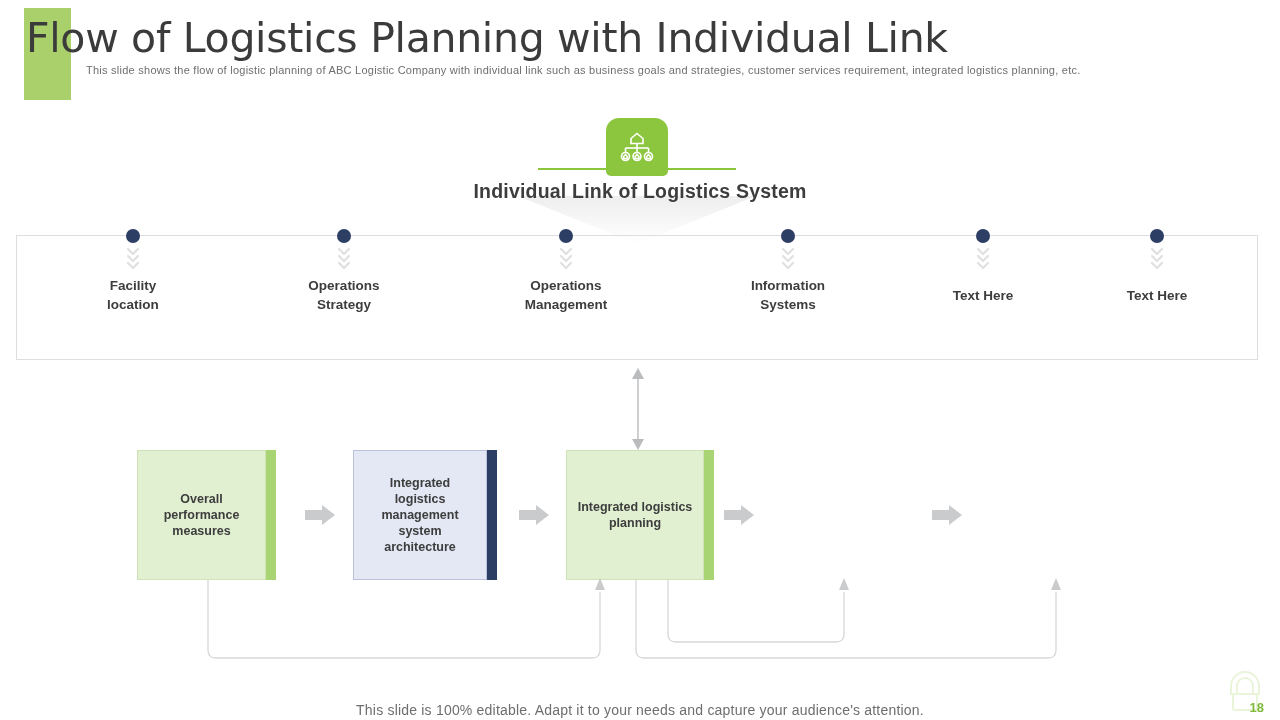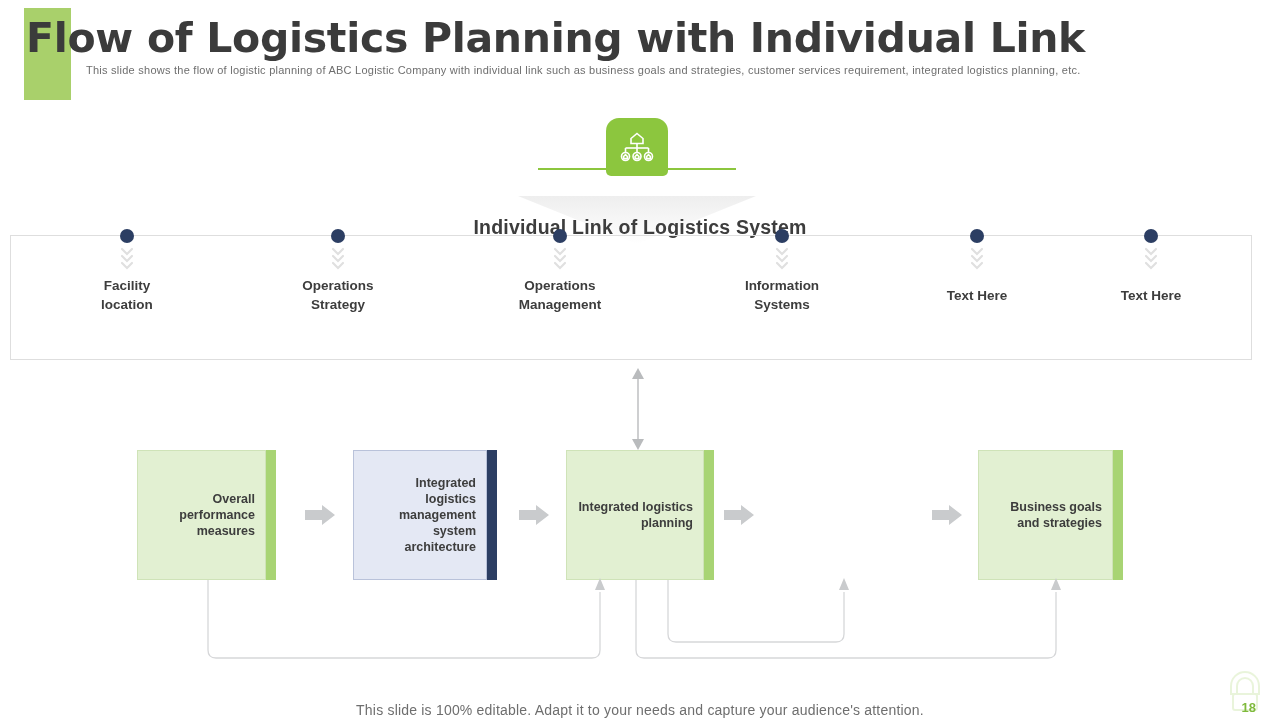--- a/index.html
+++ b/index.html
@@ -27,21 +27,21 @@
     width: 47px;
     height: 92px;
     background: #a9d06b;
   }
 
   .slide-title {
     position: absolute;
     left: 26px;
     top: 14px;
     font-size: 41px;
-    font-weight: 700;
+    font-weight: 400;
     color: #3b3b3b;
     letter-spacing: -0.3px;
     white-space: nowrap;
     font-family: "DejaVu Sans", sans-serif;
   }
 
   .slide-subtitle {
     position: absolute;
     left: 86px;
     top: 64px;
@@ -90,27 +90,26 @@
   .banner-title {
     position: absolute;
     left: 0;
     top: 180px;
     width: 1280px;
     text-align: center;
     font-size: 19.5px;
     font-weight: bold;
     color: #3d3d3d;
     letter-spacing: 0.2px;
-    margin-top: 36px;
   }
 
   
   .link-panel {
     position: absolute;
-    left: 10px;
+    left: 16px;
     top: 235px;
     width: 1242px;
     height: 125px;
     border: 1px solid #dedede;
     background: transparent;
   }
 
   .link-node {
     position: absolute;
     top: 0;
@@ -172,21 +171,20 @@
   }
 
   .flow-box .box-body {
     position: absolute;
     left: 0; top: 0; bottom: 0;
     right: 10px;
     display: flex;
     align-items: center;
     justify-content: center;
     padding: 11px 10px;
-    text-align: right;
   }
 
   .flow-box .box-accent {
     position: absolute;
     right: 0; top: 0; bottom: 0;
     width: 10px;
   }
 
   .flow-box.green .box-body {
     background: #e2f0d2;
@@ -231,21 +229,21 @@
     top: 702px;
     width: 1280px;
     text-align: center;
     font-size: 14px;
     color: #6e6e6e;
     letter-spacing: 0.2px;
   }
 
   .page-badge {
     position: absolute;
-    right: 24px;
+    right: 16px;
     top: 700px;
     font-size: 13px;
     font-weight: bold;
     color: #7fba3c;
   }
 
   .page-watermark {
     position: absolute;
     right: 10px;
     top: 666px;
@@ -433,26 +431,20 @@
     </svg>
   </div>
 
 
   <div class="step-arrow" style="left:932px;">
     <svg width="30" height="22" viewBox="0 0 30 22">
       <polygon points="0,6 17,6 17,1 30,11 17,21 17,16 0,16" fill="#c9cbcd"></polygon>
     </svg>
   </div>
 
-  <div class="flow-box green" style="left:978px; width:145px;">
-    <div class="box-body">
-      <span class="box-text">Business goals and strategies</span>
-    </div>
-    <div class="box-accent"></div>
-  </div>
 
   <div class="loops">
     <svg width="1280" height="100" viewBox="0 0 1280 100">
       <g fill="none" stroke="#d6d7d9" stroke-width="1.3">
 
         <path d="M208 10 L208 80 Q208 88 216 88 L592 88 Q600 88 600 80 L600 22"></path>
 
         <path d="M636 10 L636 80 Q636 88 644 88 L1048 88 Q1056 88 1056 80 L1056 22"></path>
 
         <path d="M668 10 L668 64 Q668 72 676 72 L836 72 Q844 72 844 64 L844 22"></path>

